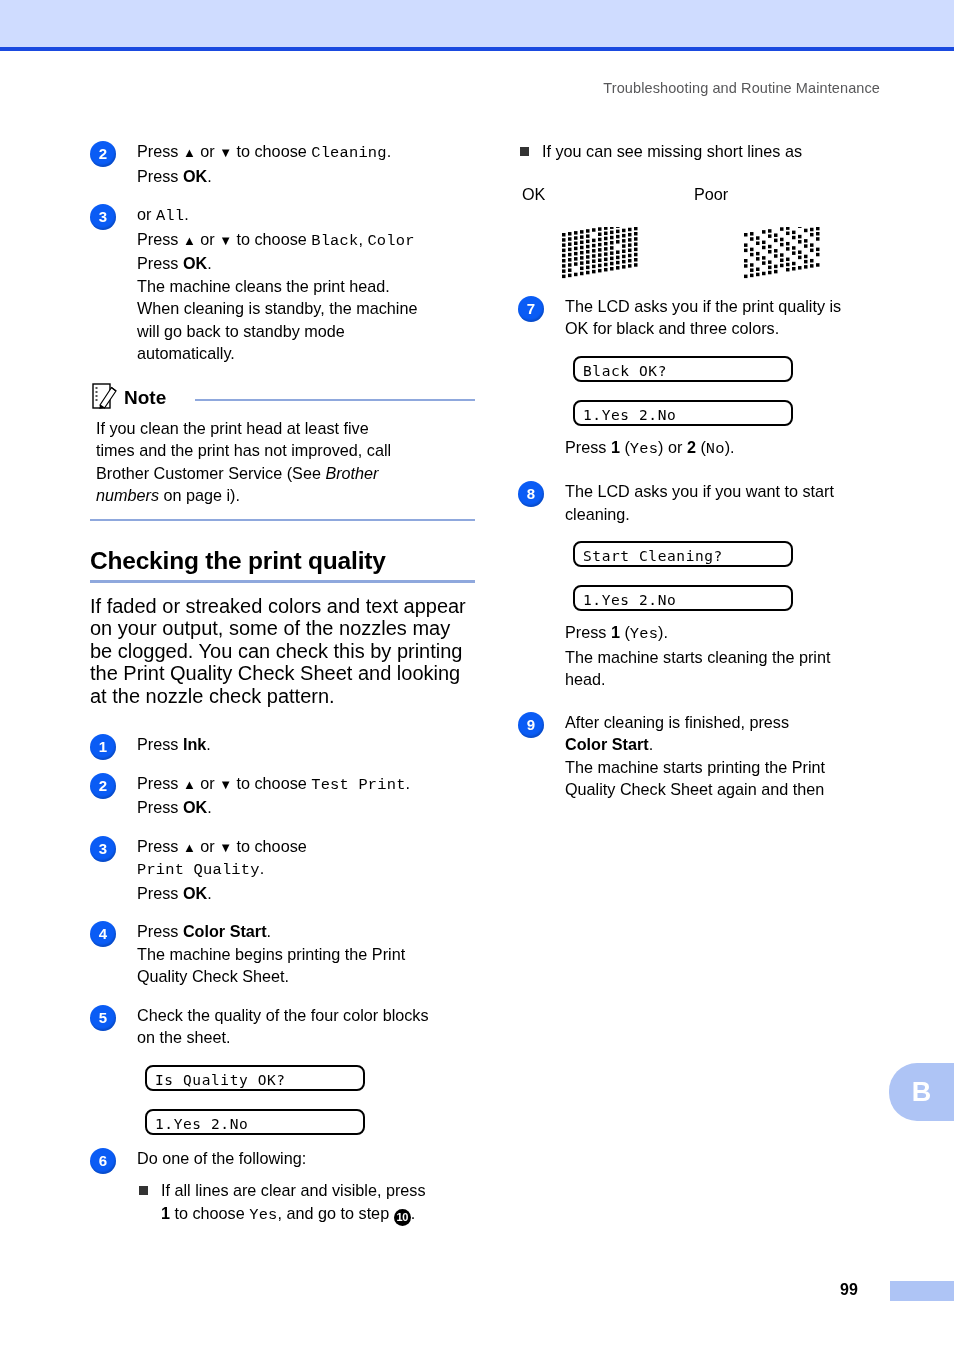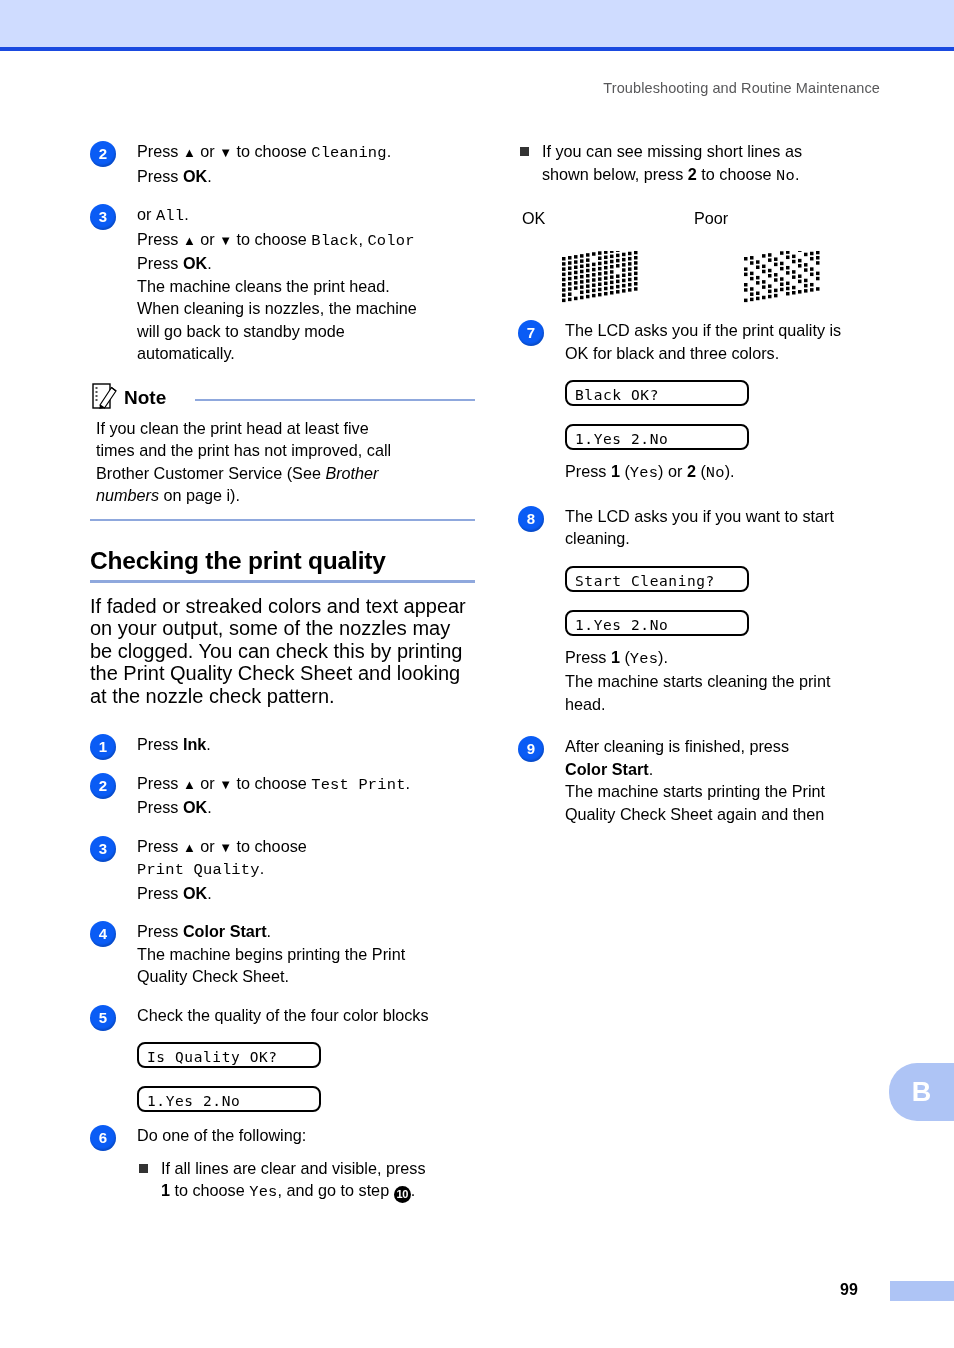--- a/index.html
+++ b/index.html
@@ -180,25 +180,25 @@
   .section-intro {
     font-size: 20px;
     line-height: 22.5px;
     margin-top: 12px;
     margin-bottom: 26px;
   }
 
   
   .lcd {
     display: block;
-    width: 184px;
+    width: 220px;
     height: 26px;
     border: 2px solid #000000;
     border-radius: 8px;
-    margin: 10px 0 6px 0;
+    margin: 10px 0 6px 8px;
     font-family: "DejaVu Sans Mono", "Liberation Mono", monospace;
     font-size: 14.5px;
     line-height: 26px;
     padding-left: 8px;
     box-sizing: border-box;
     letter-spacing: 0.6px;
     white-space: pre;
   }
   .lcd-wrap { padding-left: 47px; }
   .lcd-wrap-r { padding-left: 47px; }
@@ -272,21 +272,21 @@
           <span style="display: block;"><span>Press </span><b>OK</b><span>.</span></span>
         </span>
       </div>
       <div class="step">
         <span class="step-num">3</span>
         <span class="step-body">
           <span style="display: block;"><span>or </span><span class="mono">All</span><span>.</span></span>
           <span style="display: block;"><span>Press </span><span class="arrow">▲</span><span> or </span><span class="arrow">▼</span><span> to choose </span><span class="mono">Black</span><span>, </span><span class="mono">Color</span></span>
           <span style="display: block;"><span>Press </span><b>OK</b><span>.</span></span>
           <span style="display: block;"><span>The machine cleans the print head.</span></span>
-          <span style="display: block;"><span>When cleaning is nozzles, the machine</span></span>
+          <span style="display: block;"><span>When cleaning is standby, the machine</span></span>
           <span style="display: block;"><span>will go back to standby mode</span></span>
           <span style="display: block;"><span>automatically.</span></span>
         </span>
       </div>
     </div>
 
   <div class="note-block">
     <div class="note-head">
       <span class="note-icon">
         <svg viewBox="0 0 26 28" width="26" height="28">
@@ -350,20 +350,21 @@
         <span class="step-body">
           <span style="display: block;"><span>Press </span><b>Color Start</b><span>.</span></span>
           <span style="display: block;"><span>The machine begins printing the Print</span></span>
           <span style="display: block;"><span>Quality Check Sheet.</span></span>
         </span>
       </div>
       <div class="step">
         <span class="step-num">5</span>
         <span class="step-body">
           <span style="display: block;"><span>Check the quality of the four color blocks</span></span>
+          <span style="display: block;"><span>on the sheet.</span></span>
         </span>
       </div>
     </div>
 
   <div class="lcd-wrap">
     <span class="lcd">Is Quality OK?</span>
     <span class="lcd" style="margin-top:18px;">1.Yes 2.No</span>
   </div>
 
   <div class="step" style="margin-top:12px;">
@@ -376,21 +377,21 @@
       <span><span style="display: block;"><span>If all lines are clear and visible, press</span></span><span style="display: block;"><b>1</b><span> to choose </span><span class="mono">Yes</span><span>, and go to step </span><span class="circ-ref">10</span><span>.</span></span></span>
     </div>
   </div>
 
 </div>
 
 <div class="col col-right">
 
   <div class="bullet" style="margin-top:0;">
     <span class="bullet-mark"></span>
-    <span><span style="display: block;"><span>If you can see missing short lines as</span></span><span style="display: block;"><span>shown below, press </span><b>2</b><span> to choose </span><span class="mono">No</span><span>.</span></span></span>
+    <span><span style="display: block;"><span>If you can see missing short lines as</span></span></span>
   </div>
 
   <div class="specimen-row">
     <span class="spec-label spec-label-ok">OK</span>
     <span class="spec-label spec-label-poor">Poor</span>
     <span class="spec-art-ok">
       <svg id="art-ok" width="82" height="52" viewBox="0 0 82 52">
           <rect x="2.00" y="6.00" width="3.5" height="3.5" fill="#000000"></rect>
           <rect x="2.00" y="11.20" width="3.5" height="3.5" fill="#000000"></rect>
           <rect x="2.00" y="16.40" width="3.5" height="3.5" fill="#000000"></rect>

